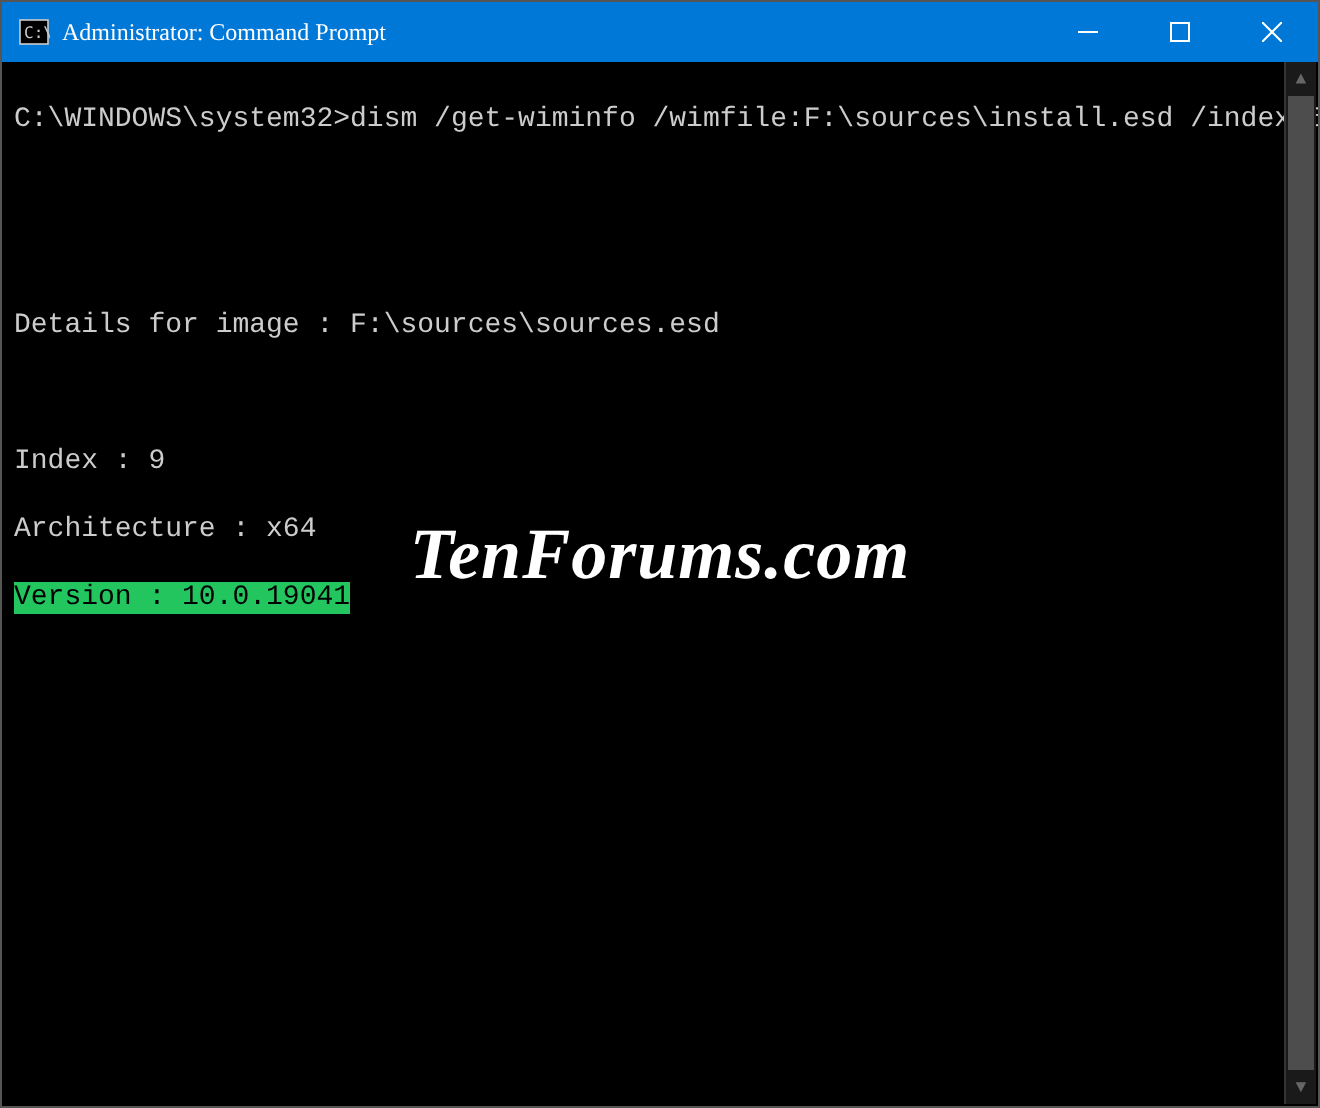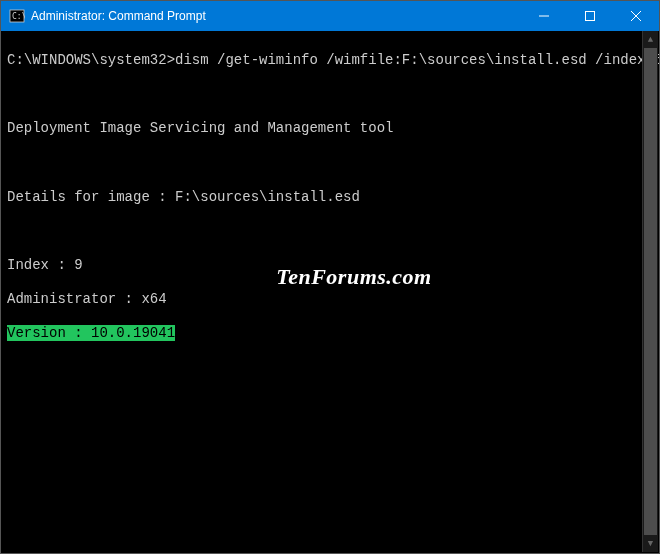--- a/index.html
+++ b/index.html
@@ -26,20 +26,21 @@
       width: 16px;
       height: 16px;
       margin: 0 6px 0 8px;
       display: inline-flex;
       align-items: center;
       justify-content: center;
     }
     .titlebar-title {
       flex: 1;
       white-space: nowrap;
+      font-family: Liberation Serif, serif;
     }
     .win-controls {
       display: flex;
       height: 100%;
     }
     .win-btn {
       width: 46px;
       height: 100%;
       display: flex;
       align-items: center;
@@ -63,25 +64,24 @@
     }
     .watermark {
       position: absolute;
       top: 50%;
       left: 50%;
       transform: translate(-50%, -50%);
       color: #fff;
       font-family: Georgia, 'Times New Roman', serif;
       font-weight: bold;
       font-style: italic;
-      font-size: 22px;
+      font-size: 36px;
       text-shadow: 2px 2px 3px rgba(0,0,0,0.9);
       pointer-events: none;
       letter-spacing: 0.5px;
-      margin-left: 24px;
     }
     .scrollbar {
       position: absolute;
       right: 1px;
       top: 30px;
       bottom: 1px;
       width: 16px;
       background: #1a1a1a;
       border-left: 1px solid #333;
     }
@@ -130,26 +130,25 @@
           <line x1="0" y1="0" x2="10" y2="10"></line>
           <line x1="10" y1="0" x2="0" y2="10"></line>
         </svg>
     </div>
   </div>
 </div>
 
 <div class="terminal">
 <span class="line"><span>C:\WINDOWS\system32&gt;</span><span>dism /get-wiminfo /wimfile:F:\sources\install.esd /index:6</span></span>
 <span class="line"></span>
-<span class="line">Deployment Image Servicing and Management tool</span>
 <span class="line"></span>
-<span class="line">Details for image : F:\sources\install.esd</span>
+<span class="line">Details for image : F:\sources\sources.esd</span>
 <span class="line"></span>
 <span class="line">Index : 9</span>
-<span class="line">Administrator : x64</span>
+<span class="line">Architecture : x64</span>
 <span class="line"><span class="highlight">Version : 10.0.19041</span></span>
 
 
 
 
 
 
 
 
 

